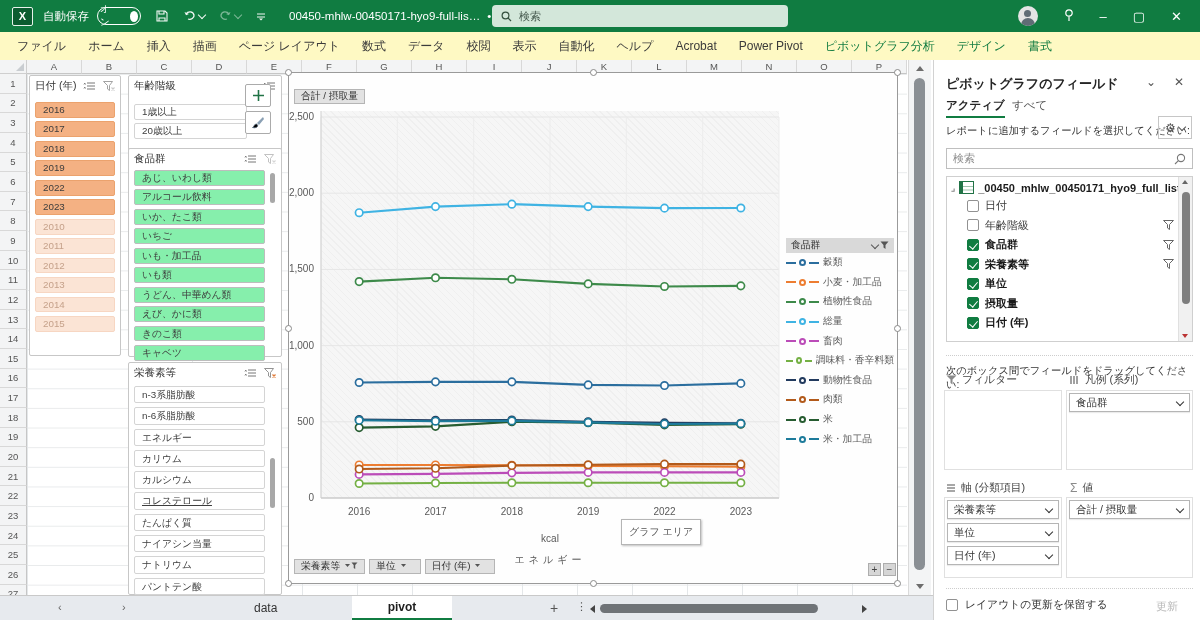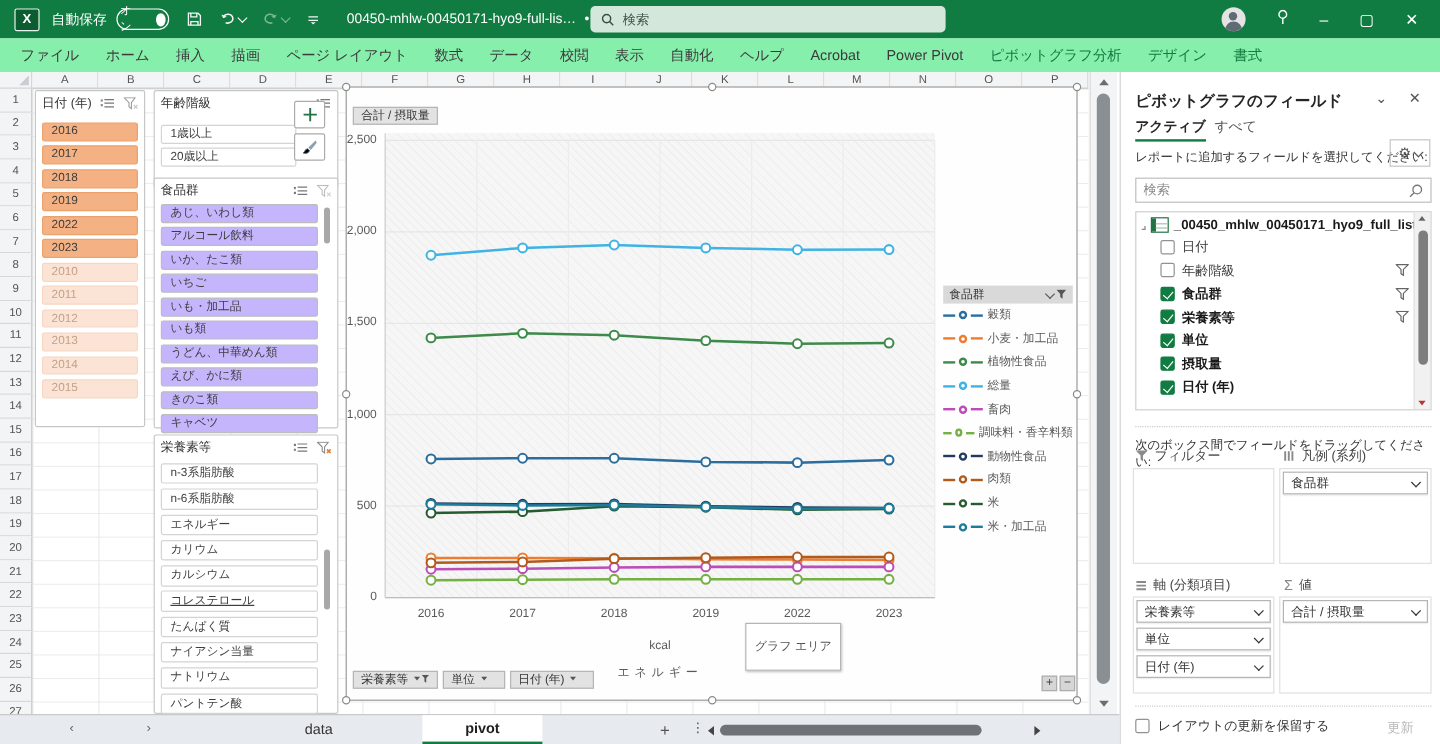--- a/index.html
+++ b/index.html
@@ -15,21 +15,21 @@
   .dim{opacity:.45;}
   .chev{width:5px;height:5px;border-right:1.2px solid currentColor;border-bottom:1.2px solid currentColor;transform:rotate(45deg);display:inline-block;margin-top:-2px;}
   #file-title{margin-left:22px;display:flex;align-items:center;gap:7px;font-size:11.5px;}
   #search-box{position:absolute;left:492px;top:5px;width:296px;height:22px;background:#d3e7da;border-radius:4px;display:flex;align-items:center;color:#41554a;font-size:11px;gap:7px;padding-left:9px;box-sizing:border-box;}
   #tb-right{position:absolute;right:0;top:0;height:32px;display:flex;align-items:center;gap:26px;padding-right:18px;}
   .avatar{width:20px;height:20px;border-radius:50%;background:#e4e4e4;position:relative;overflow:hidden;}
   .avatar:before{content:"";position:absolute;left:6.5px;top:3.5px;width:7px;height:7px;border-radius:50%;background:#5f6c75;}
   .avatar:after{content:"";position:absolute;left:3px;top:11.5px;width:14px;height:9px;border-radius:7px 7px 0 0;background:#5f6c75;}
   .winbtn{color:#fff;font-size:13px;line-height:1;}
   
-  #ribbon{position:absolute;left:0;top:32px;width:1200px;height:28px;background:#86efac;border-bottom:1px solid #e3e3e3;display:flex;align-items:center;}
+  #ribbon{position:absolute;left:0;top:32px;width:1200px;height:28px;background:#fef9c3;border-bottom:1px solid #e3e3e3;display:flex;align-items:center;}
   #ribbon-tabs{display:flex;align-items:center;gap:0;padding-left:6px;}
   .rtab{padding:5px 11px;font-size:12px;color:#3b3b3b;white-space:nowrap;}
   .rtab.accent{color:#127c41;}
   #ribbon-right{position:absolute;right:8px;top:3px;display:flex;align-items:center;gap:8px;}
   #comments-btn{display:flex;align-items:center;gap:5px;border:1px solid #b9b9b9;border-radius:3px;height:20px;padding:0 8px;font-size:11.5px;color:#333;background:#fff;}
   #share-btn{display:flex;align-items:center;gap:5px;border-radius:3px;height:22px;padding:0 9px;font-size:11.5px;color:#fff;background:#0e703b;}
   
   #sheet{position:absolute;left:0;top:60px;width:933px;height:535px;background:#fff;overflow:hidden;}
   #corner{position:absolute;left:0;top:0;width:27px;height:14px;background:#f3f4f5;border-right:1px solid #cfcfcf;border-bottom:1px solid #cfcfcf;box-sizing:border-box;}
   #corner:after{content:"";position:absolute;right:2px;bottom:2px;border-left:8px solid transparent;border-bottom:8px solid #c9cdd1;}
@@ -46,41 +46,41 @@
   .sarrow.down{bottom:6px;border-top:5px solid #6d6d6d;}
   
   .slicer{position:absolute;background:#fff;border:1px solid #c7c7c7;border-radius:2px;box-sizing:border-box;}
   .sl-head{display:flex;align-items:center;height:20px;padding:0 5px;font-size:10.5px;color:#333;}
   .sl-title{flex:1;}
   .sl-hicons{display:flex;align-items:center;gap:7px;color:#777;}
   .sl-items{position:absolute;left:5px;right:5px;}
   .sl-it{height:13.6px;line-height:13.6px;font-size:9.8px;padding:0 7px;border-radius:2px;margin-bottom:3.9px;border:1px solid transparent;color:#3d3d3d;white-space:nowrap;overflow:hidden;}
   .sl-it.on{background:#f4b183;border-color:#eba26d;}
   .sl-it.off{background:#fbe4d5;border-color:#f7d6c2;color:#c5a18a;}
-  .sl-it.gsel{background:#c4b5fd;border-color:#bdbdbd;}
+  .sl-it.gsel{background:#86efac;border-color:#bdbdbd;}
   .sl-it.gun{background:#fff;border-color:#d4d4d4;}
   .sl-scroll{position:absolute;width:5px;background:#a8a8a8;border-radius:3px;right:6px;}
   
   .chart-el-btn{position:absolute;width:26px;height:23px;background:#fff;border:1px solid #ababab;border-radius:2px;display:flex;align-items:center;justify-content:center;box-sizing:border-box;}
   
   #chart{position:absolute;left:288px;top:12px;width:610px;height:512px;background:#fefefe;border:1px solid #9a9a9a;box-sizing:border-box;}
   .handle{position:absolute;width:7px;height:7px;border-radius:50%;background:#fff;border:1px solid #8a8a8a;box-sizing:border-box;}
   #plot{position:absolute;left:32px;top:38px;width:458px;height:387px;background-color:#f6f6f6;background-image:repeating-linear-gradient(45deg,rgba(0,0,0,0.028) 0 1px,transparent 1px 5px);}
   #plot svg{position:absolute;left:0;top:0;overflow:visible;}
   .ytick{position:absolute;right:100%;margin-right:7px;width:40px;text-align:right;font-size:10px;color:#595959;}
   .xtick{position:absolute;top:100%;margin-top:8px;width:60px;text-align:center;font-size:10px;color:#595959;}
   .pfb{position:absolute;background:#e2e2e2;border:1px solid #b5b5b5;font-size:9.8px;color:#333;height:15px;display:inline-flex;align-items:center;gap:5px;padding:0 6px;box-sizing:border-box;white-space:nowrap;}
   #axis-titles{position:absolute;left:32px;width:458px;text-align:center;font-size:10px;color:#595959;}
   #legend{position:absolute;left:497px;top:165px;width:108px;}
   #legend-head{background:#d9d9d9;height:15px;display:flex;align-items:center;justify-content:space-between;font-size:9.8px;color:#333;padding:0 5px;}
   .leg-it{display:flex;align-items:center;gap:4px;height:19.6px;font-size:9.8px;color:#595959;white-space:nowrap;}
   .leg-line{width:10px;height:2px;}
   .leg-dot{width:7px;height:7px;border-radius:50%;border:2px solid;background:#fff;box-sizing:border-box;margin:0 -1px;}
   .leg-line2{width:10px;height:2px;}
-  #chart-tooltip{position:absolute;left:332px;top:446px;background:#fff;border:1px solid #b5b5b5;box-shadow:1px 1px 2px rgba(0,0,0,.25);font-size:10px;color:#555;padding:12px 7px;white-space:nowrap;}
+  #chart-tooltip{position:absolute;left:332px;top:446px;background:#fff;border:1px solid #b5b5b5;box-shadow:1px 1px 2px rgba(0,0,0,.25);font-size:10px;color:#555;padding:5px 7px;white-space:nowrap;}
   .zoom-btn{position:absolute;width:13px;height:13px;background:#d6d6d6;border:1px solid #adadad;font-size:10px;line-height:11px;text-align:center;color:#444;box-sizing:border-box;}
   
   #panel{position:absolute;left:933px;top:60px;width:267px;height:560px;background:#fff;border-left:1px solid #d2d2d2;box-sizing:border-box;font-size:11px;color:#333;}
   #panel-title{position:absolute;left:12px;top:15px;font-size:13px;font-weight:bold;color:#262626;}
   #panel-close,#panel-chev{position:absolute;top:15px;color:#555;font-size:12px;}
   #panel-chev{right:44px;}
   #panel-close{right:16px;}
   .ptab{position:absolute;top:38px;font-size:11.5px;color:#555;}
   .ptab.active{font-weight:bold;color:#262626;border-bottom:2.5px solid #107C41;padding-bottom:3px;}
   #choose-txt{position:absolute;left:12px;top:64px;font-size:10.3px;color:#333;}

